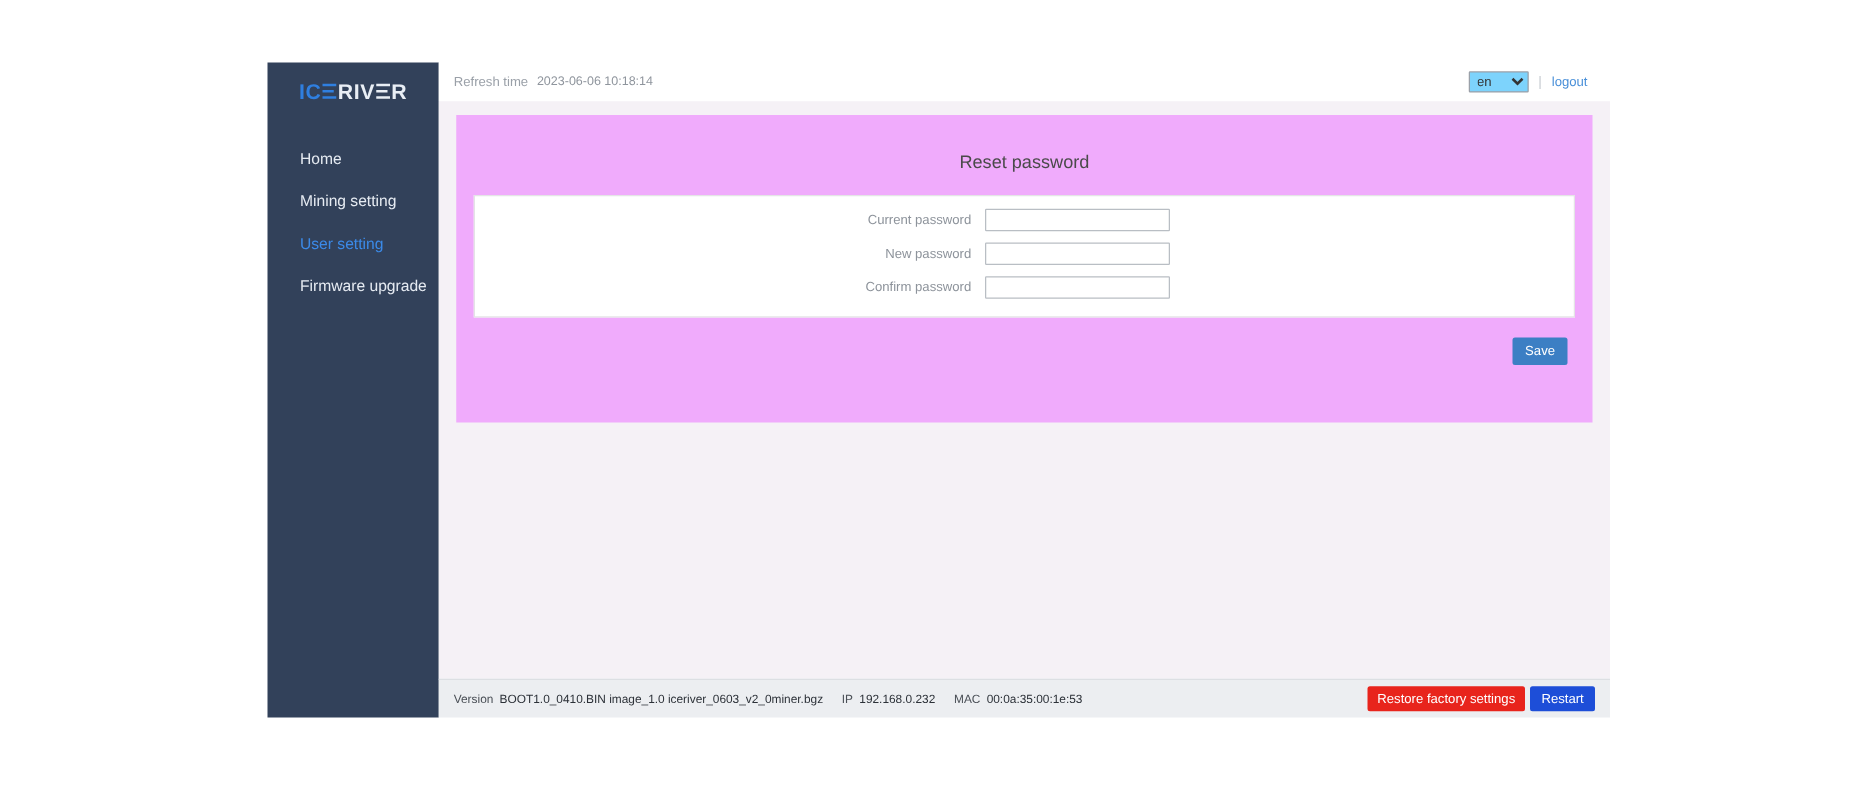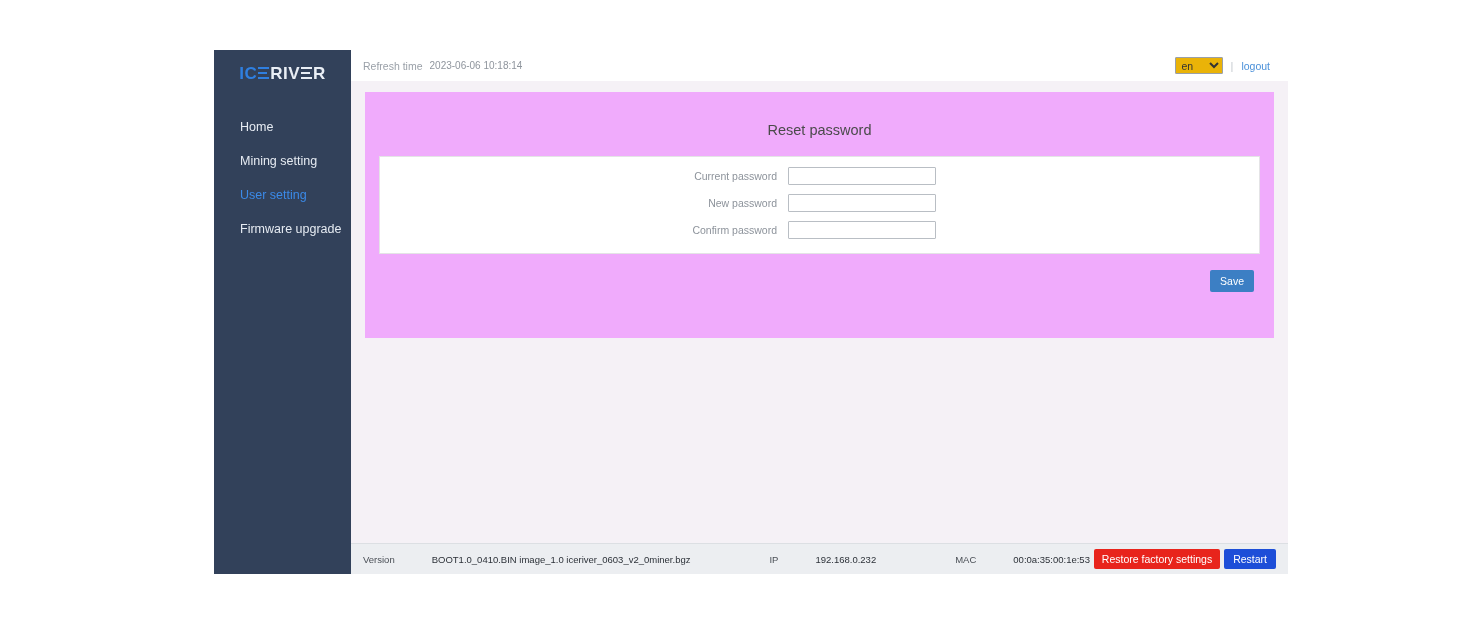--- a/index.html
+++ b/index.html
@@ -111,21 +111,21 @@
     display: flex;
     align-items: center;
     gap: 8px;
   }
   .lang-select {
     font-size: 10.5px;
     font-family: "Liberation Sans", sans-serif;
     height: 17px;
     width: 48px;
     border: 1px solid #9aa0a8;
-    background: #eab308;
+    background: #7dd3fc;
     color: #333;
     padding: 0 2px;
     border-radius: 1px;
   }
   .sep {
     color: #c5cad0;
     font-size: 11px;
   }
   .logout-link {
     font-size: 10.5px;
@@ -232,21 +232,20 @@
     display: flex;
     align-items: center;
     padding: 0 12px 0 12px;
   }
   .footer-info {
     font-size: 9.5px;
     color: #4a4f56;
     display: flex;
     align-items: center;
     white-space: nowrap;
-    gap: 32px;
   }
   .fi-label { color: #4a4f56; }
   .fi-val { color: #2c3138; margin-left: 5px; }
   .fi-gap { display: inline-block; width: 15px; }
 
   .footer-actions {
     margin-left: auto;
     display: flex;
     align-items: center;
     gap: 4px;

